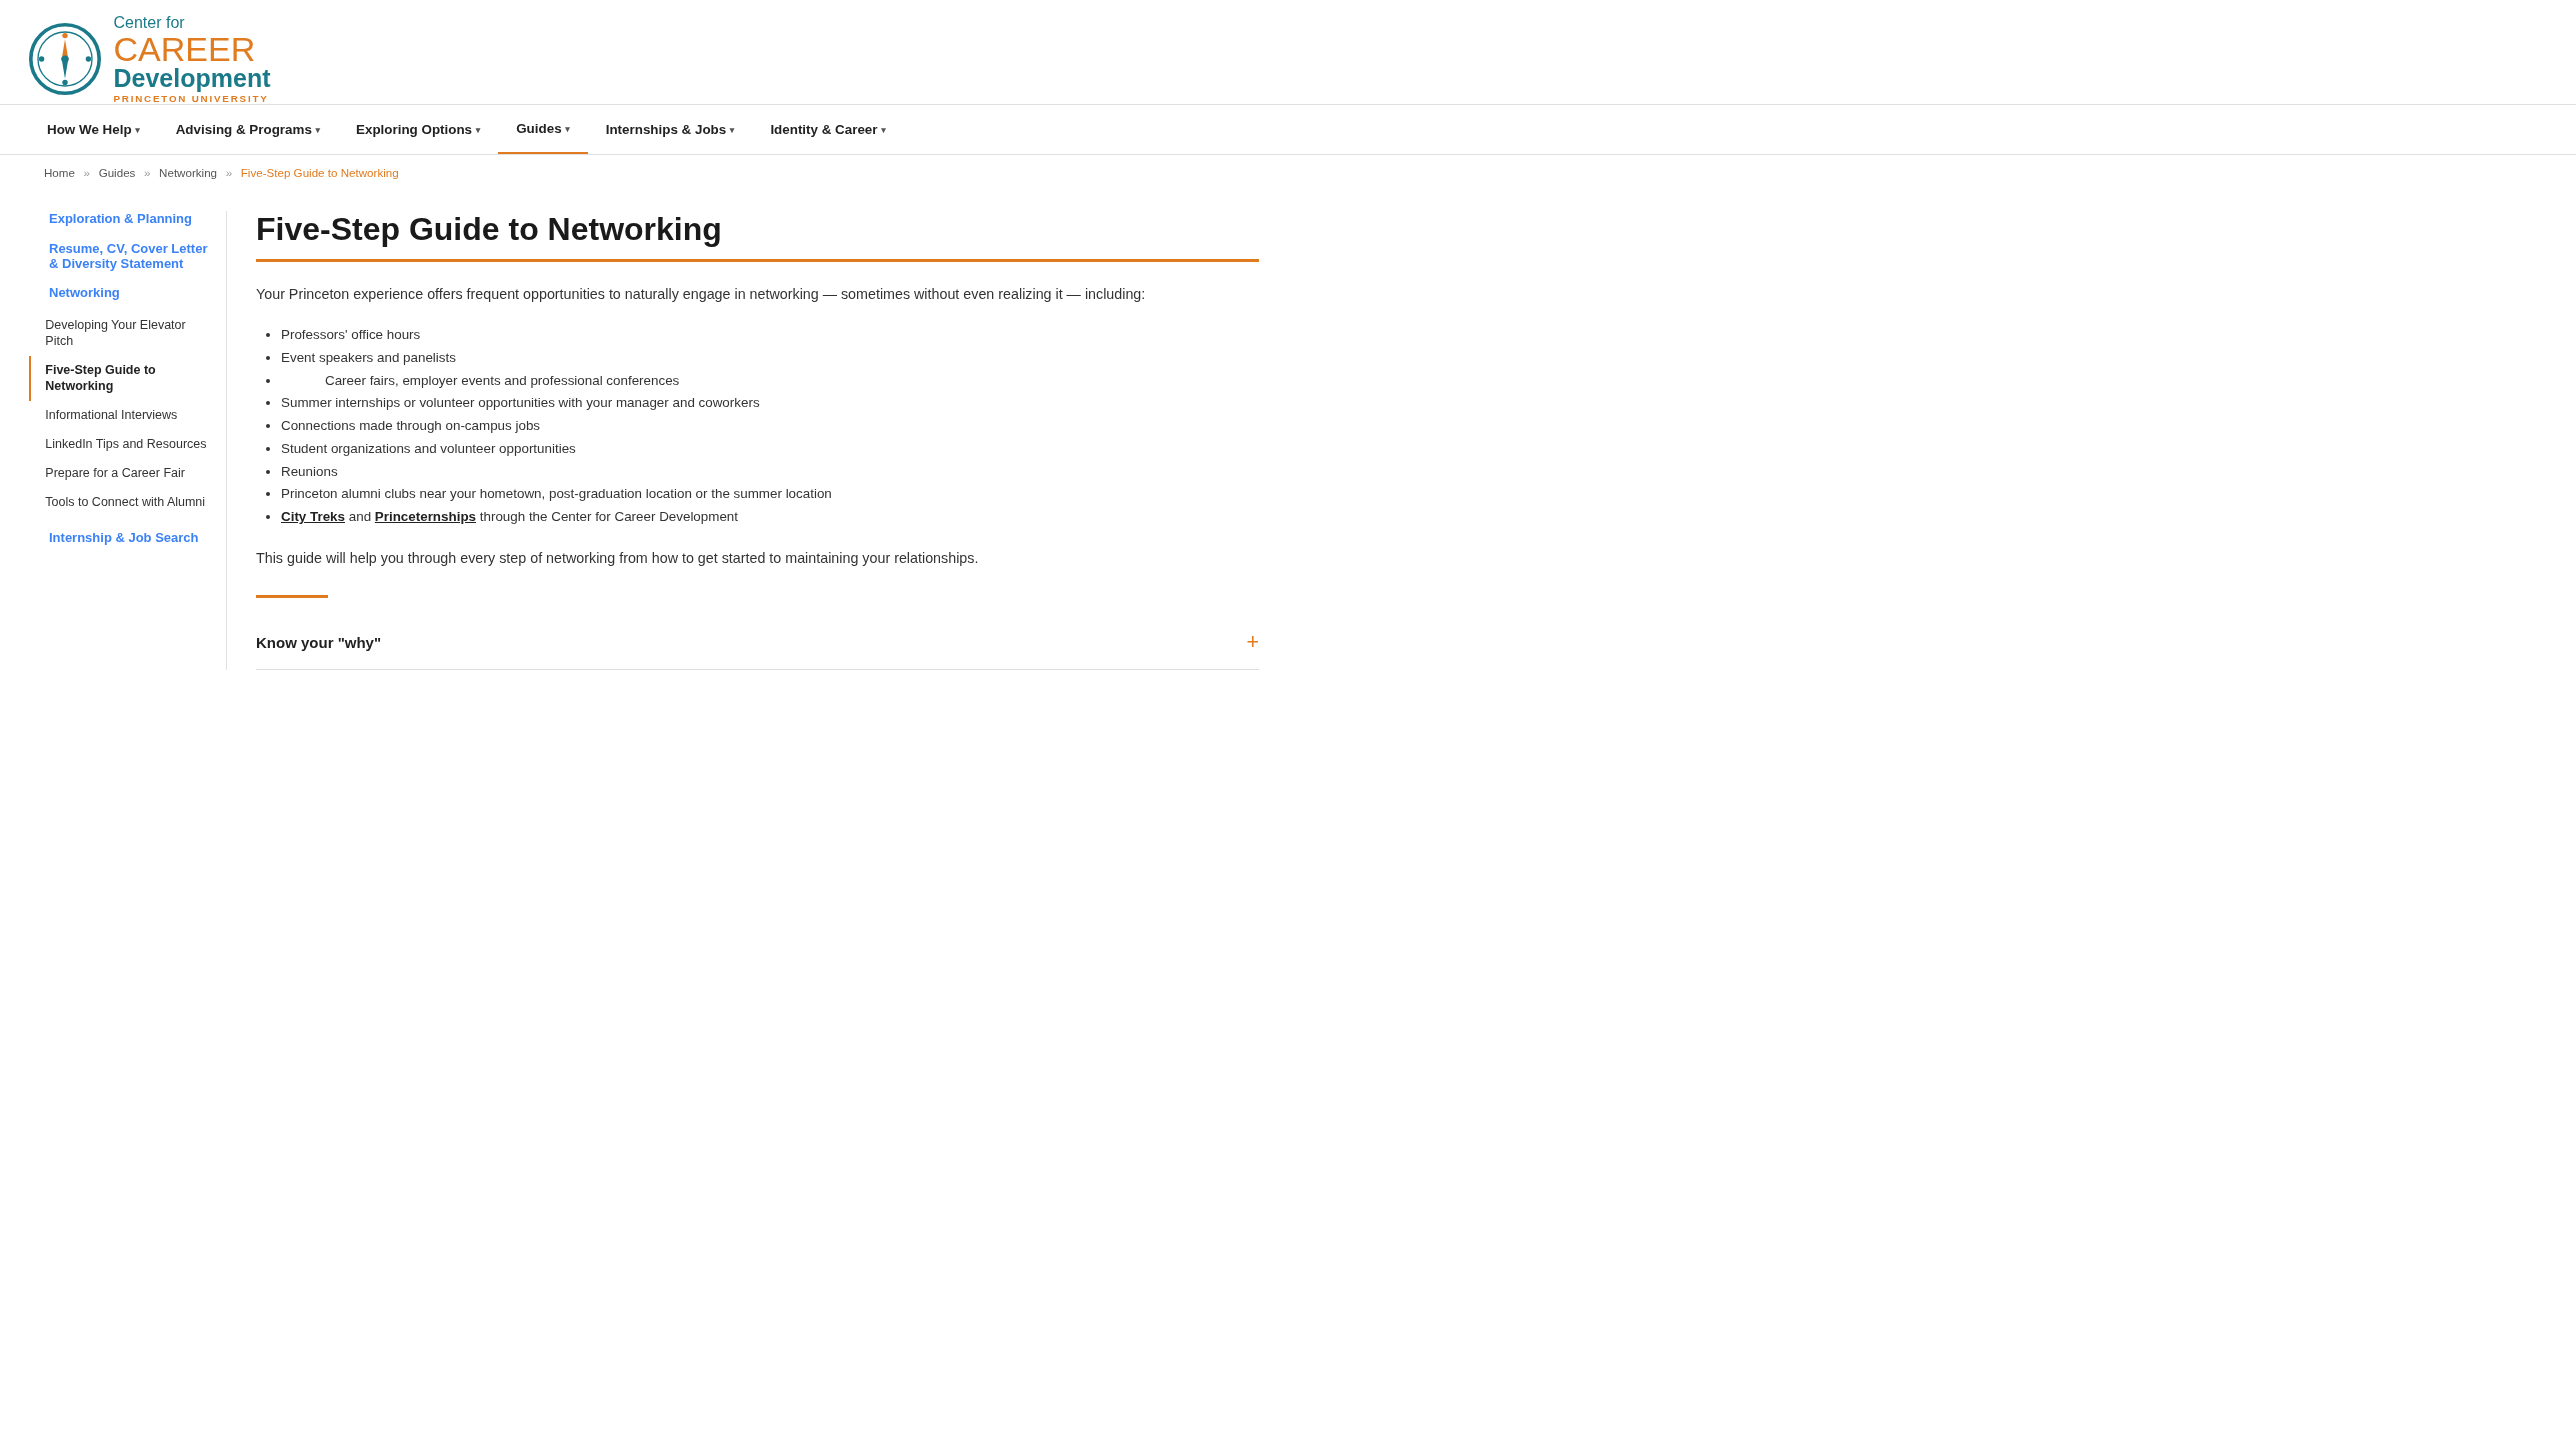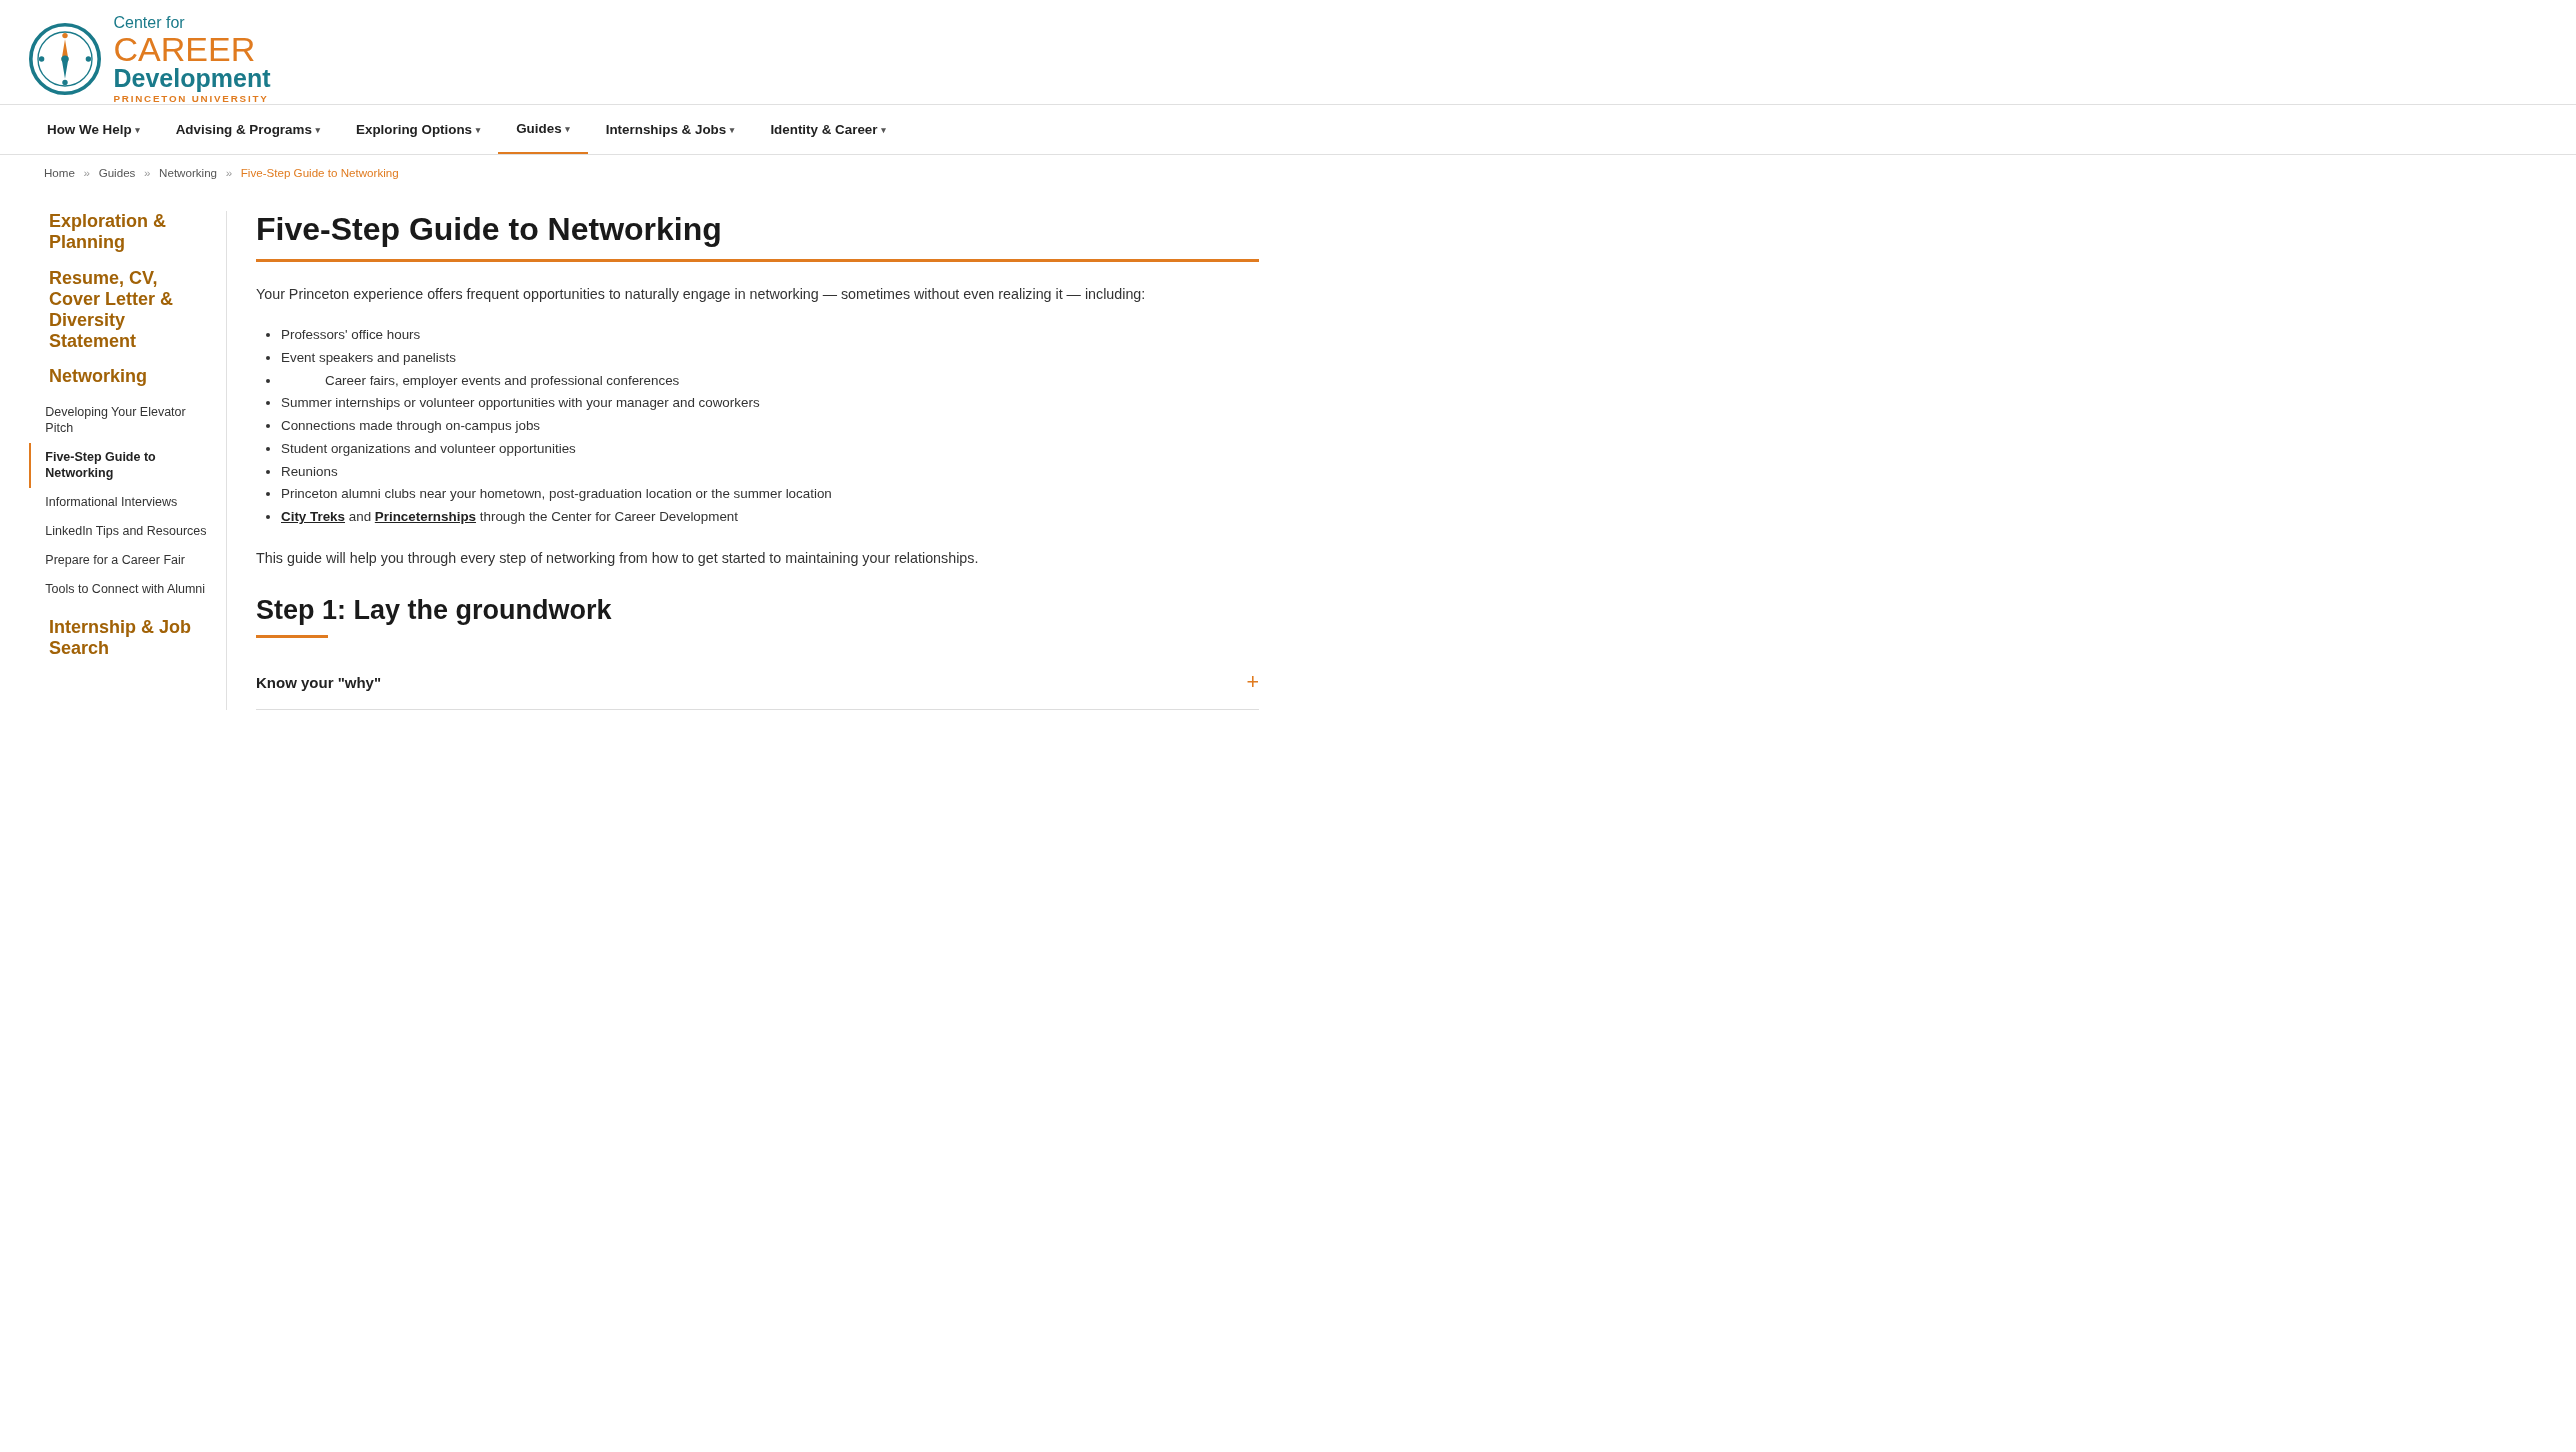--- a/index.html
+++ b/index.html
@@ -112,23 +112,23 @@
     }
 
     
     .sidebar {
       width: 197px;
       flex-shrink: 0;
       font-family: Arial, sans-serif;
       padding-right: 18px;
     }
     .sidebar-section-title {
-      font-size: 18px;
-      font-weight: 700;
-      color: #a16207;
+      font-size: 13px;
+      font-weight: 700;
+      color: #3b82f6;
       margin-bottom: 10.7px;
       margin-top: 14.3px;
       display: block;
       cursor: pointer;
       padding-left: 20px;
     }
     .sidebar-section-title:first-child { margin-top: 0; }
     .sidebar-sub-item {
       font-size: 12.5px;
       color: #333;
@@ -332,21 +332,20 @@
       <li>Summer internships or volunteer opportunities with your manager and coworkers</li>
       <li>Connections made through on-campus jobs</li>
       <li>Student organizations and volunteer opportunities</li>
       <li>Reunions</li>
       <li>Princeton alumni clubs near your hometown, post-graduation location or the summer location</li>
       <li><a href="#">City Treks</a> and <a href="#">Princeternships</a> through the Center for Career Development</li>
     </ul>
 
     <p class="closing-text">This guide will help you through every step of networking from how to get started to maintaining your relationships.</p>
 
-    <h2 class="step-title">Step 1: Lay the groundwork</h2>
     <div class="step-underline"></div>
 
     <div class="accordion-item">
       <div class="accordion-header">
         <span class="accordion-header-title">Know your "why"</span>
         <span class="accordion-plus">+</span>
       </div>
     </div>
 
   </main>

